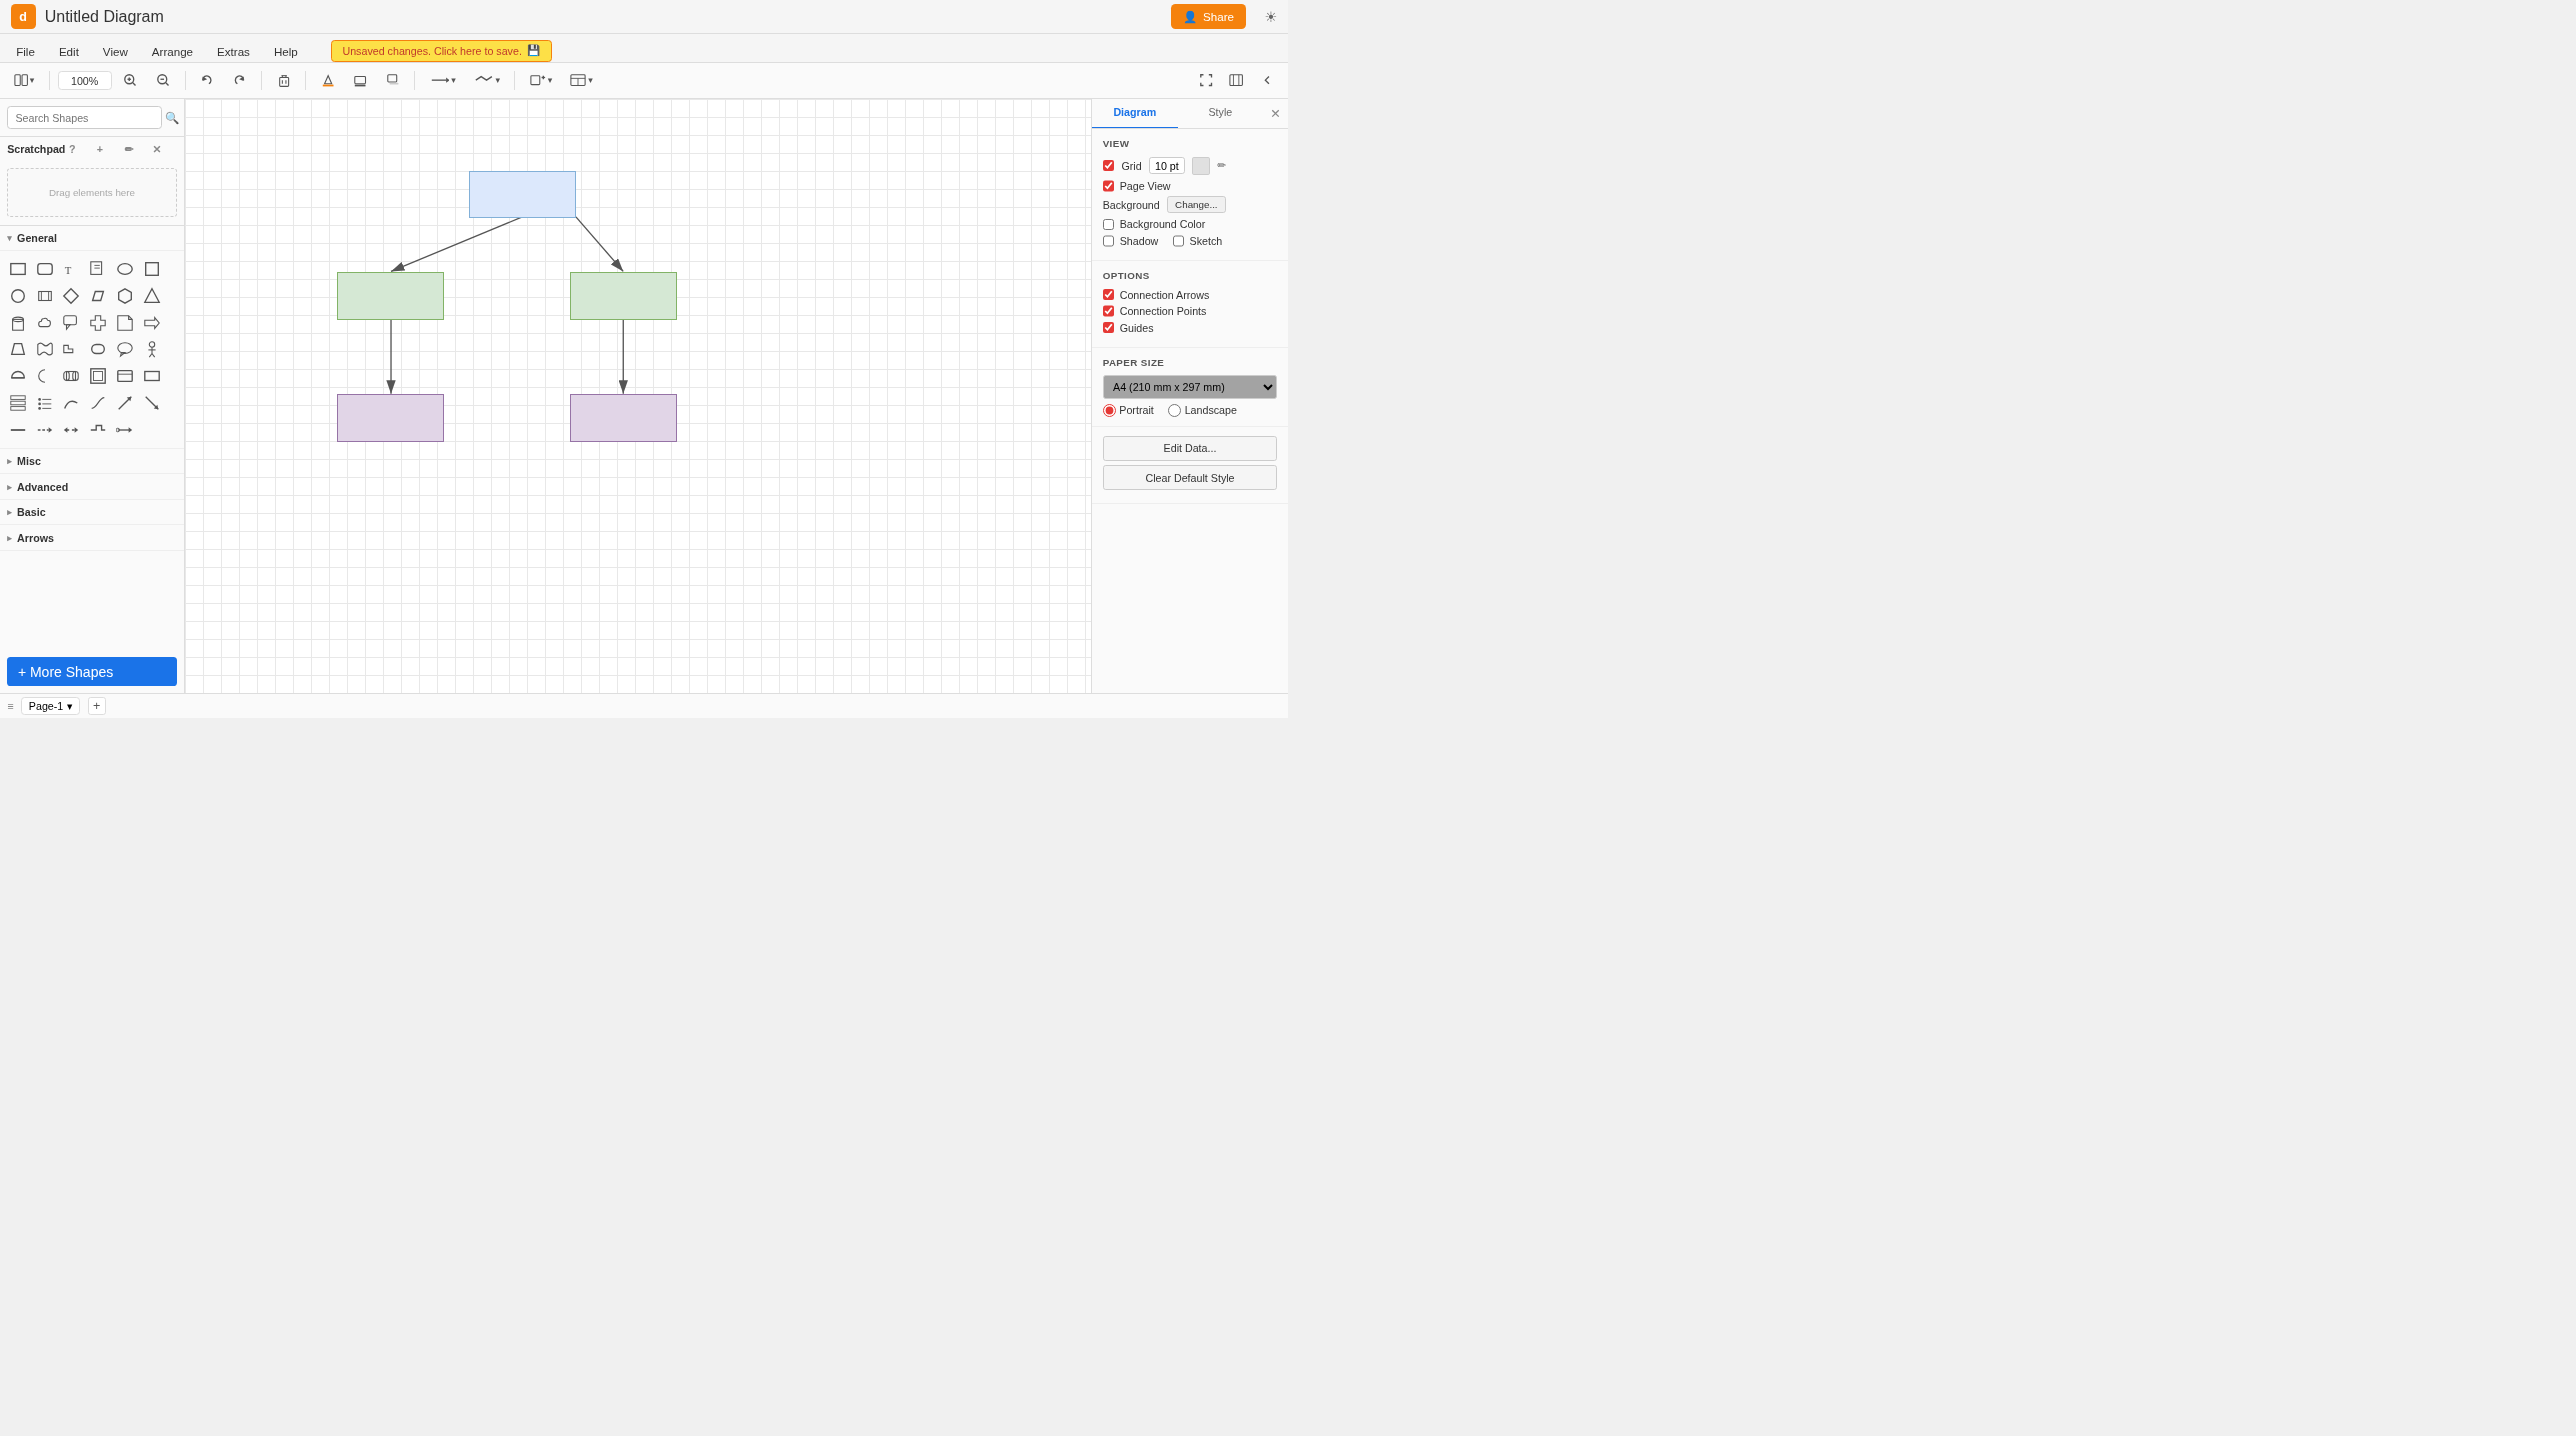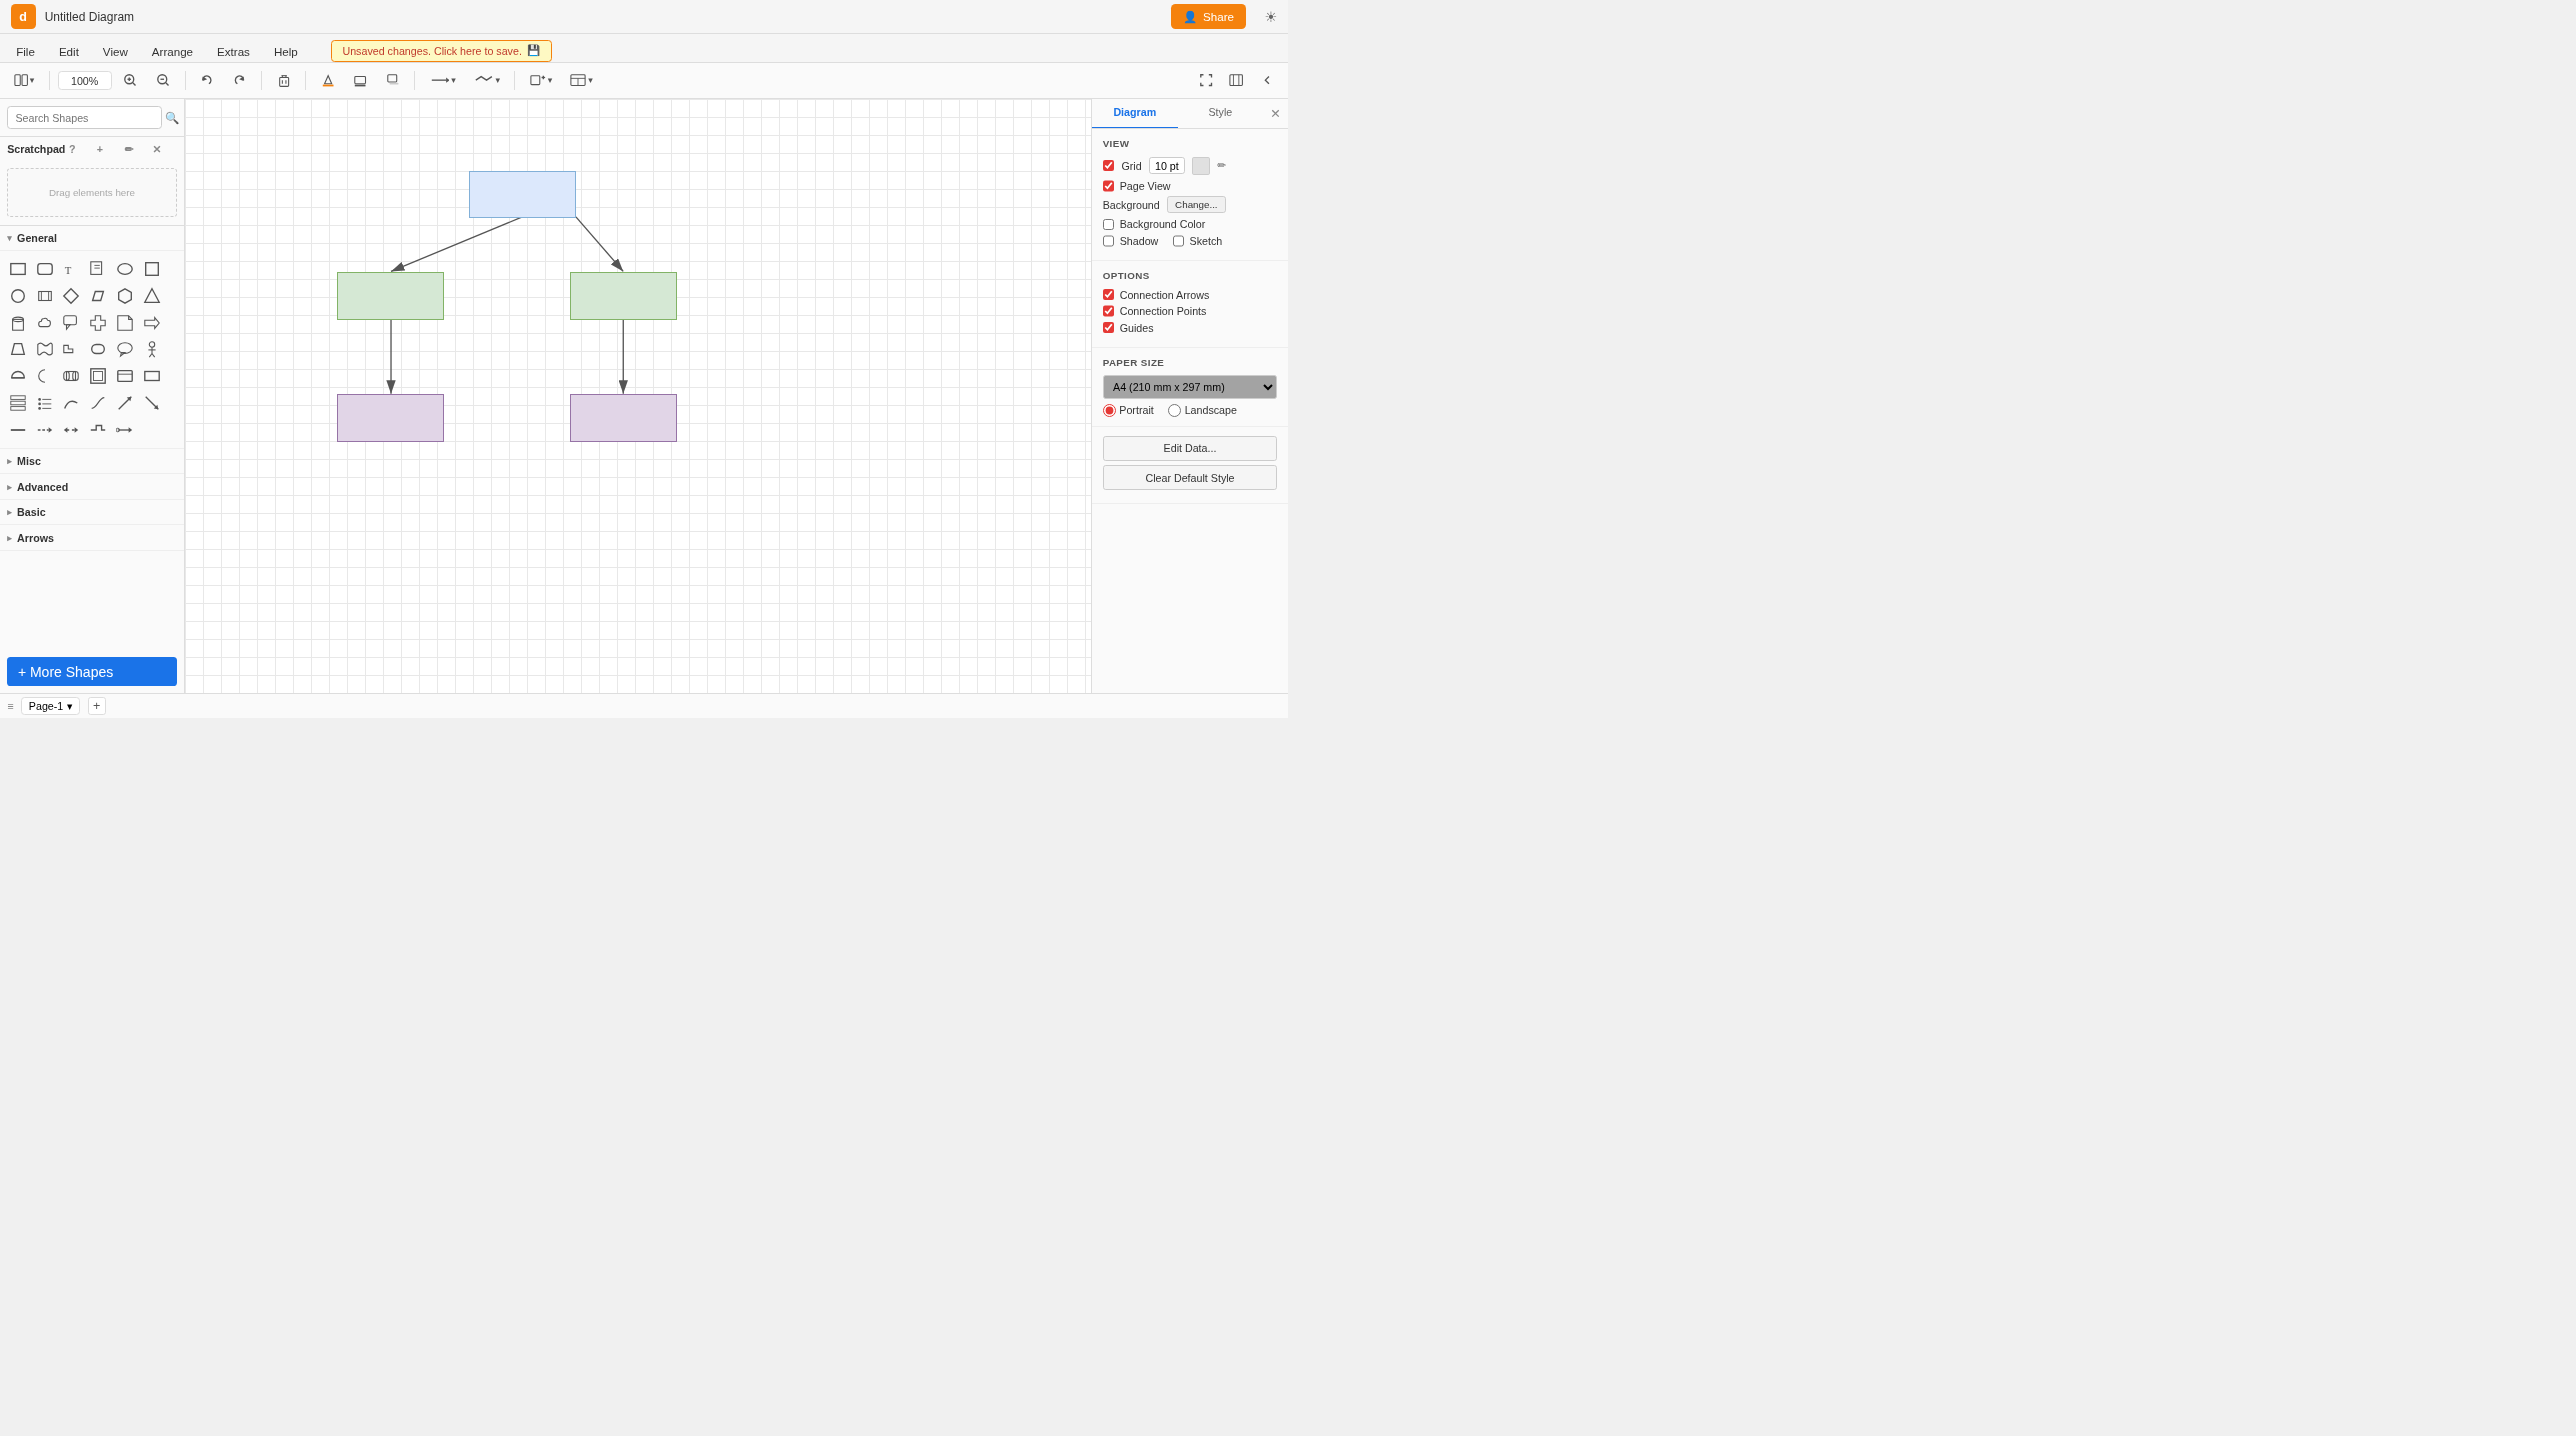--- a/index.html
+++ b/index.html
@@ -1,29 +1,29 @@
 <!DOCTYPE html>
 <html style="font-size:14.3px"><head>
   <meta charset="utf-8">
   <style>
     * { box-sizing: border-box; margin: 0; padding: 0; }
     body { font-family: -apple-system, BlinkMacSystemFont, 'Segoe UI', sans-serif; font-size: 11.6px; background: #f0f0f0; overflow: hidden; width: 1288px; height: 718px; }
 
     
     #titlebar { display: flex; align-items: center; height: 34px; background: #f5f5f5; border-bottom: 0.9px solid #ddd; padding: 0 10.7px; gap: 9px; }
     #app-logo { width: 25px; height: 25px; background: #f5820d; border-radius: 4.5px; display: flex; align-items: center; justify-content: center; color: white; font-weight: bold; font-size: 12.5px; flex-shrink: 0; }
-    #title-text { font-size: 12px; color: #333; font-weight: 500; }
+    #title-text { font-size: 16px; color: #333; font-weight: 500; }
     #titlebar-right { margin-left: auto; }
     #share-btn { background: #f5820d; color: white; border: none; border-radius: 4.5px; padding: 5.4px 12.5px; font-size: 11.6px; cursor: pointer; display: flex; align-items: center; gap: 5.4px; }
     #sun-icon { margin-left: 9px; font-size: 14.3px; color: #666; cursor: pointer; }
 
     
     #menubar { display: flex; align-items: flex-end; height: 29px; background: #f5f5f5; border-bottom: 0.9px solid #ddd; padding: 0 7.2px; gap: 6px; }
     .menu-item { padding: 3.6px 9px; cursor: pointer; border-radius: 3.6px; color: #333; font-size: 11.6px; }
-    #unsaved-banner { background: #fef9c3; border: 0.9px solid #f5820d; border-radius: 3.6px; padding: 3.6px 10.7px; font-size: 10.7px; color: #c0392b; cursor: pointer; display: flex; align-items: center; gap: 5.4px; margin-left: 18px; }
+    #unsaved-banner { background: #fde047; border: 0.9px solid #f5820d; border-radius: 3.6px; padding: 3.6px 10.7px; font-size: 10.7px; color: #c0392b; cursor: pointer; display: flex; align-items: center; gap: 5.4px; margin-left: 18px; }
 
     
     #toolbar { display: flex; align-items: center; height: 36px; background: #fafafa; border-bottom: 0.9px solid #ddd; padding: 0 7.2px; gap: 5.4px; }
     .tb-btn { background: none; border: 0.9px solid transparent; border-radius: 3.6px; padding: 3.6px 5.4px; cursor: pointer; color: #555; font-size: 12.5px; display: flex; align-items: center; gap: 1.8px; }
     .tb-sep { width: 0.9px; height: 19.7px; background: #ddd; margin: 0 2.7px; }
     #zoom-display { font-size: 10.7px; color: #333; padding: 2.7px 5.4px; border: 0.9px solid #ddd; border-radius: 3.6px; background: white; min-width: 54px; text-align: center; cursor: pointer; }
 
     
     #main { display: flex; height: calc(718px - 34px - 29px - 36px - 25px); }
 

